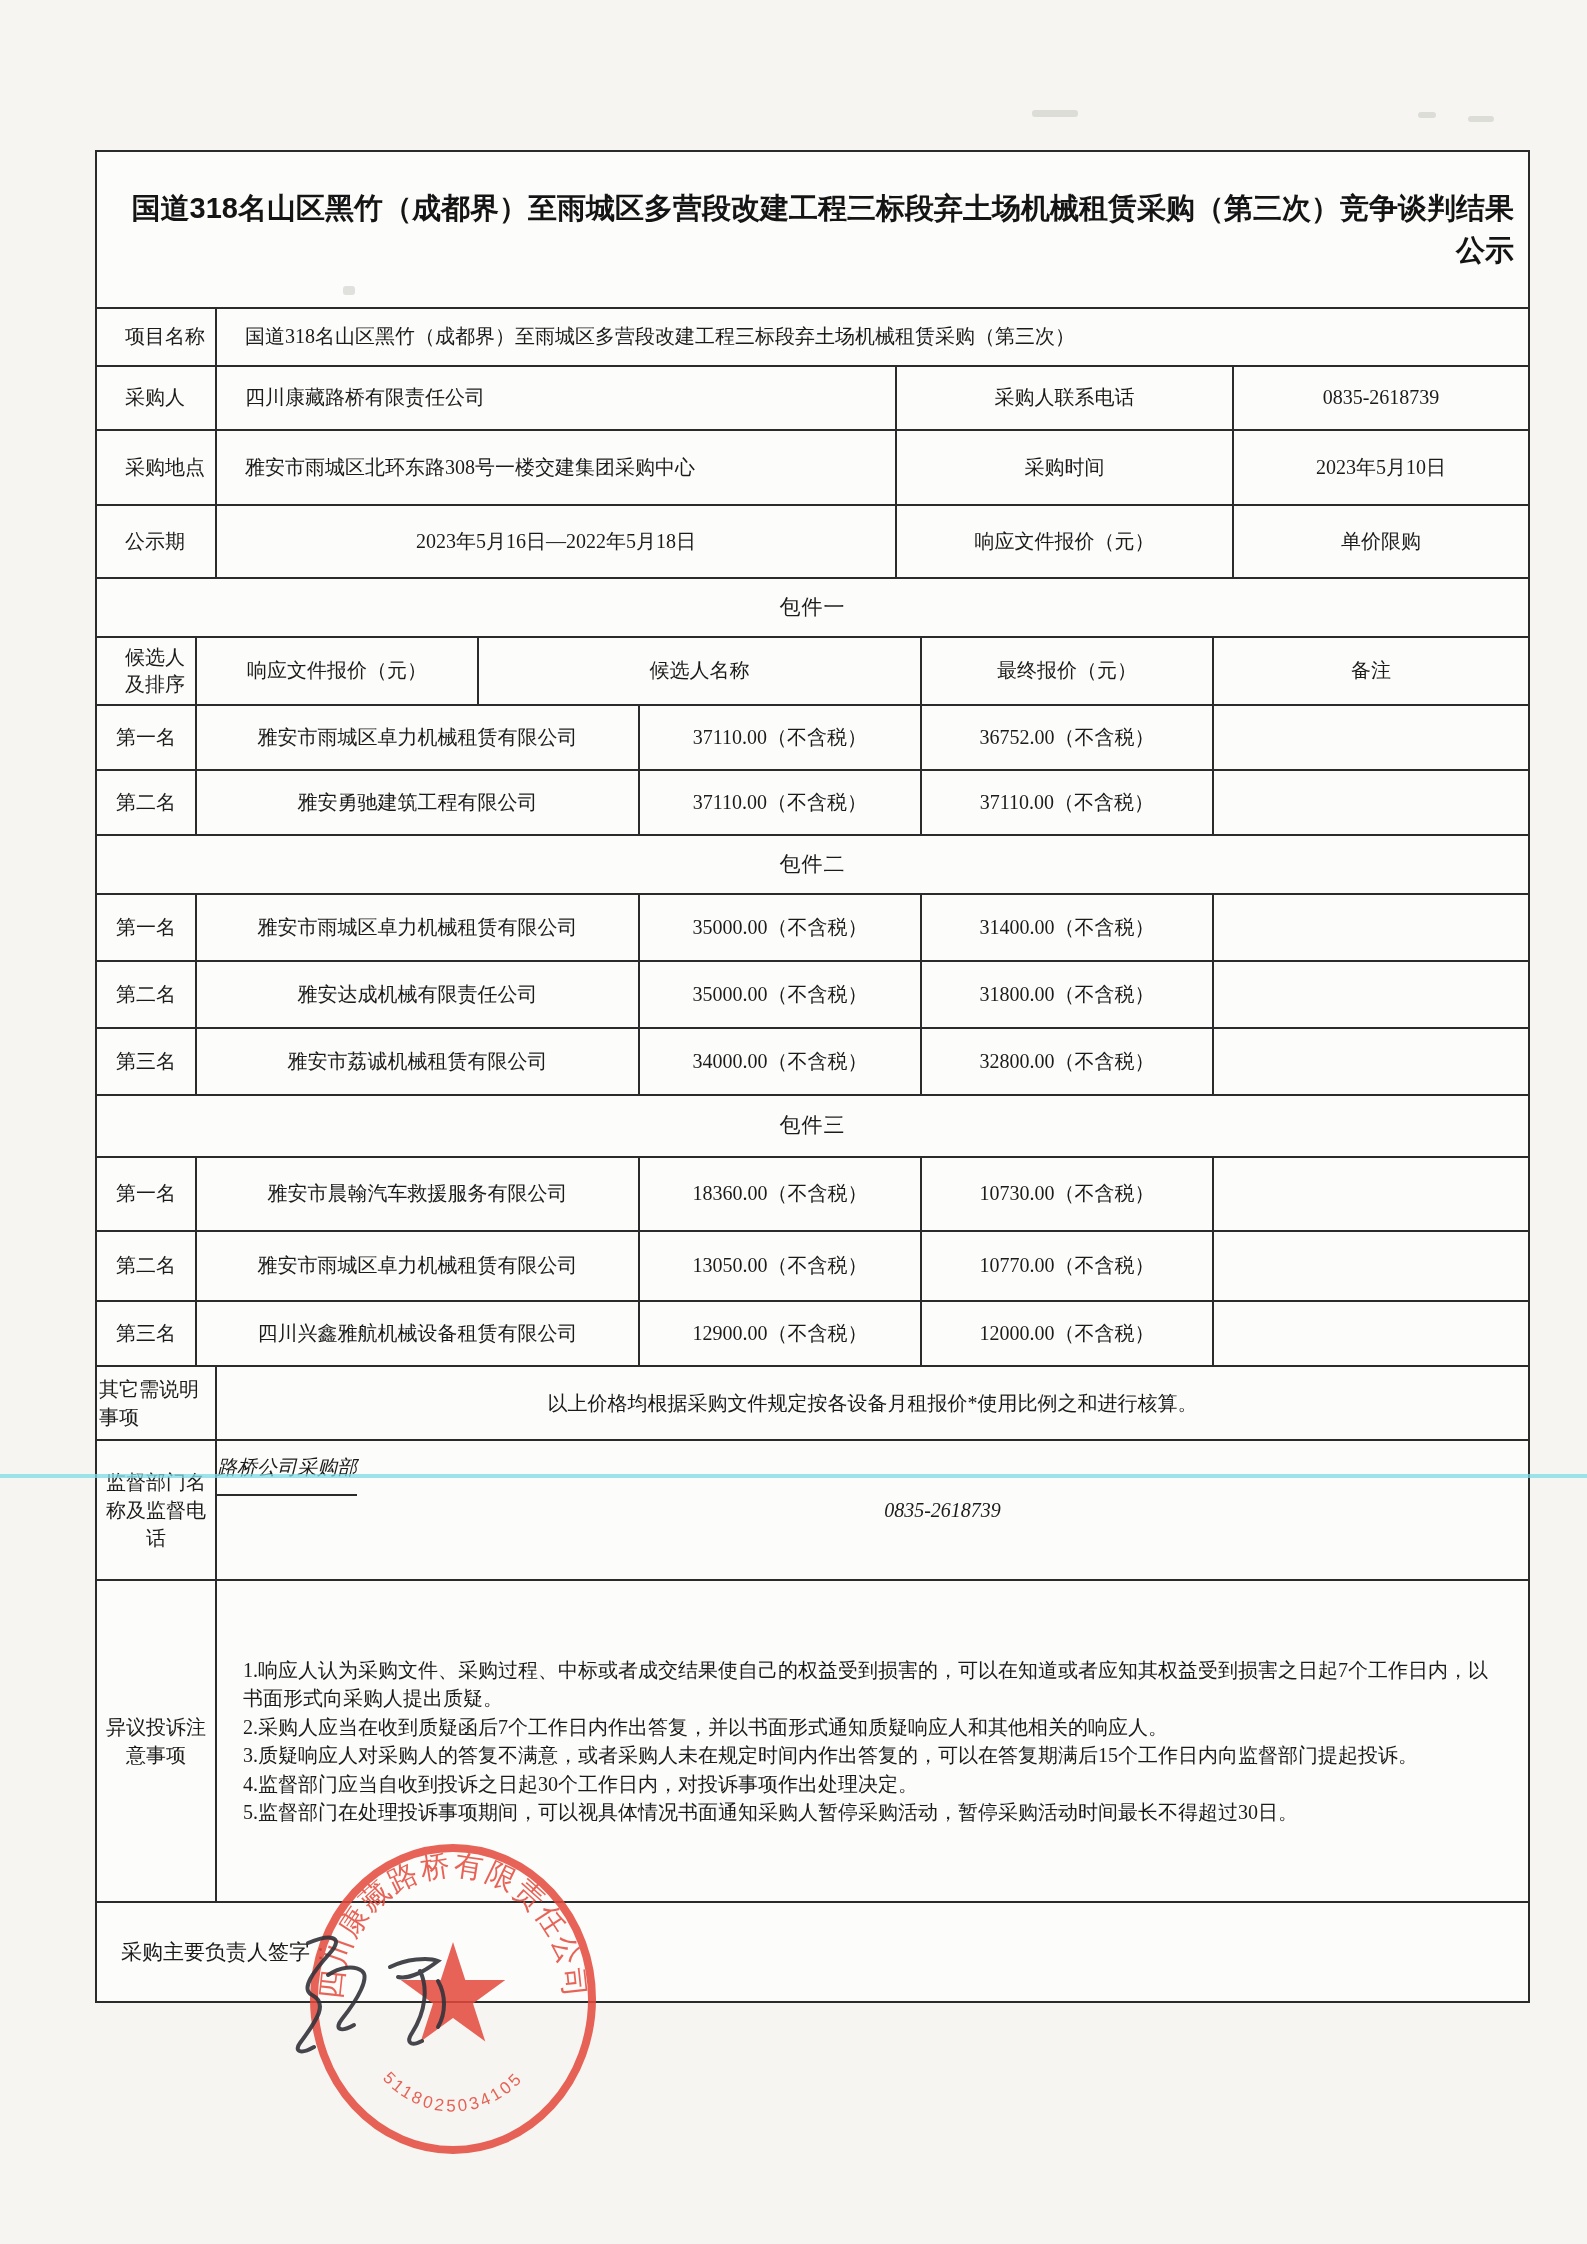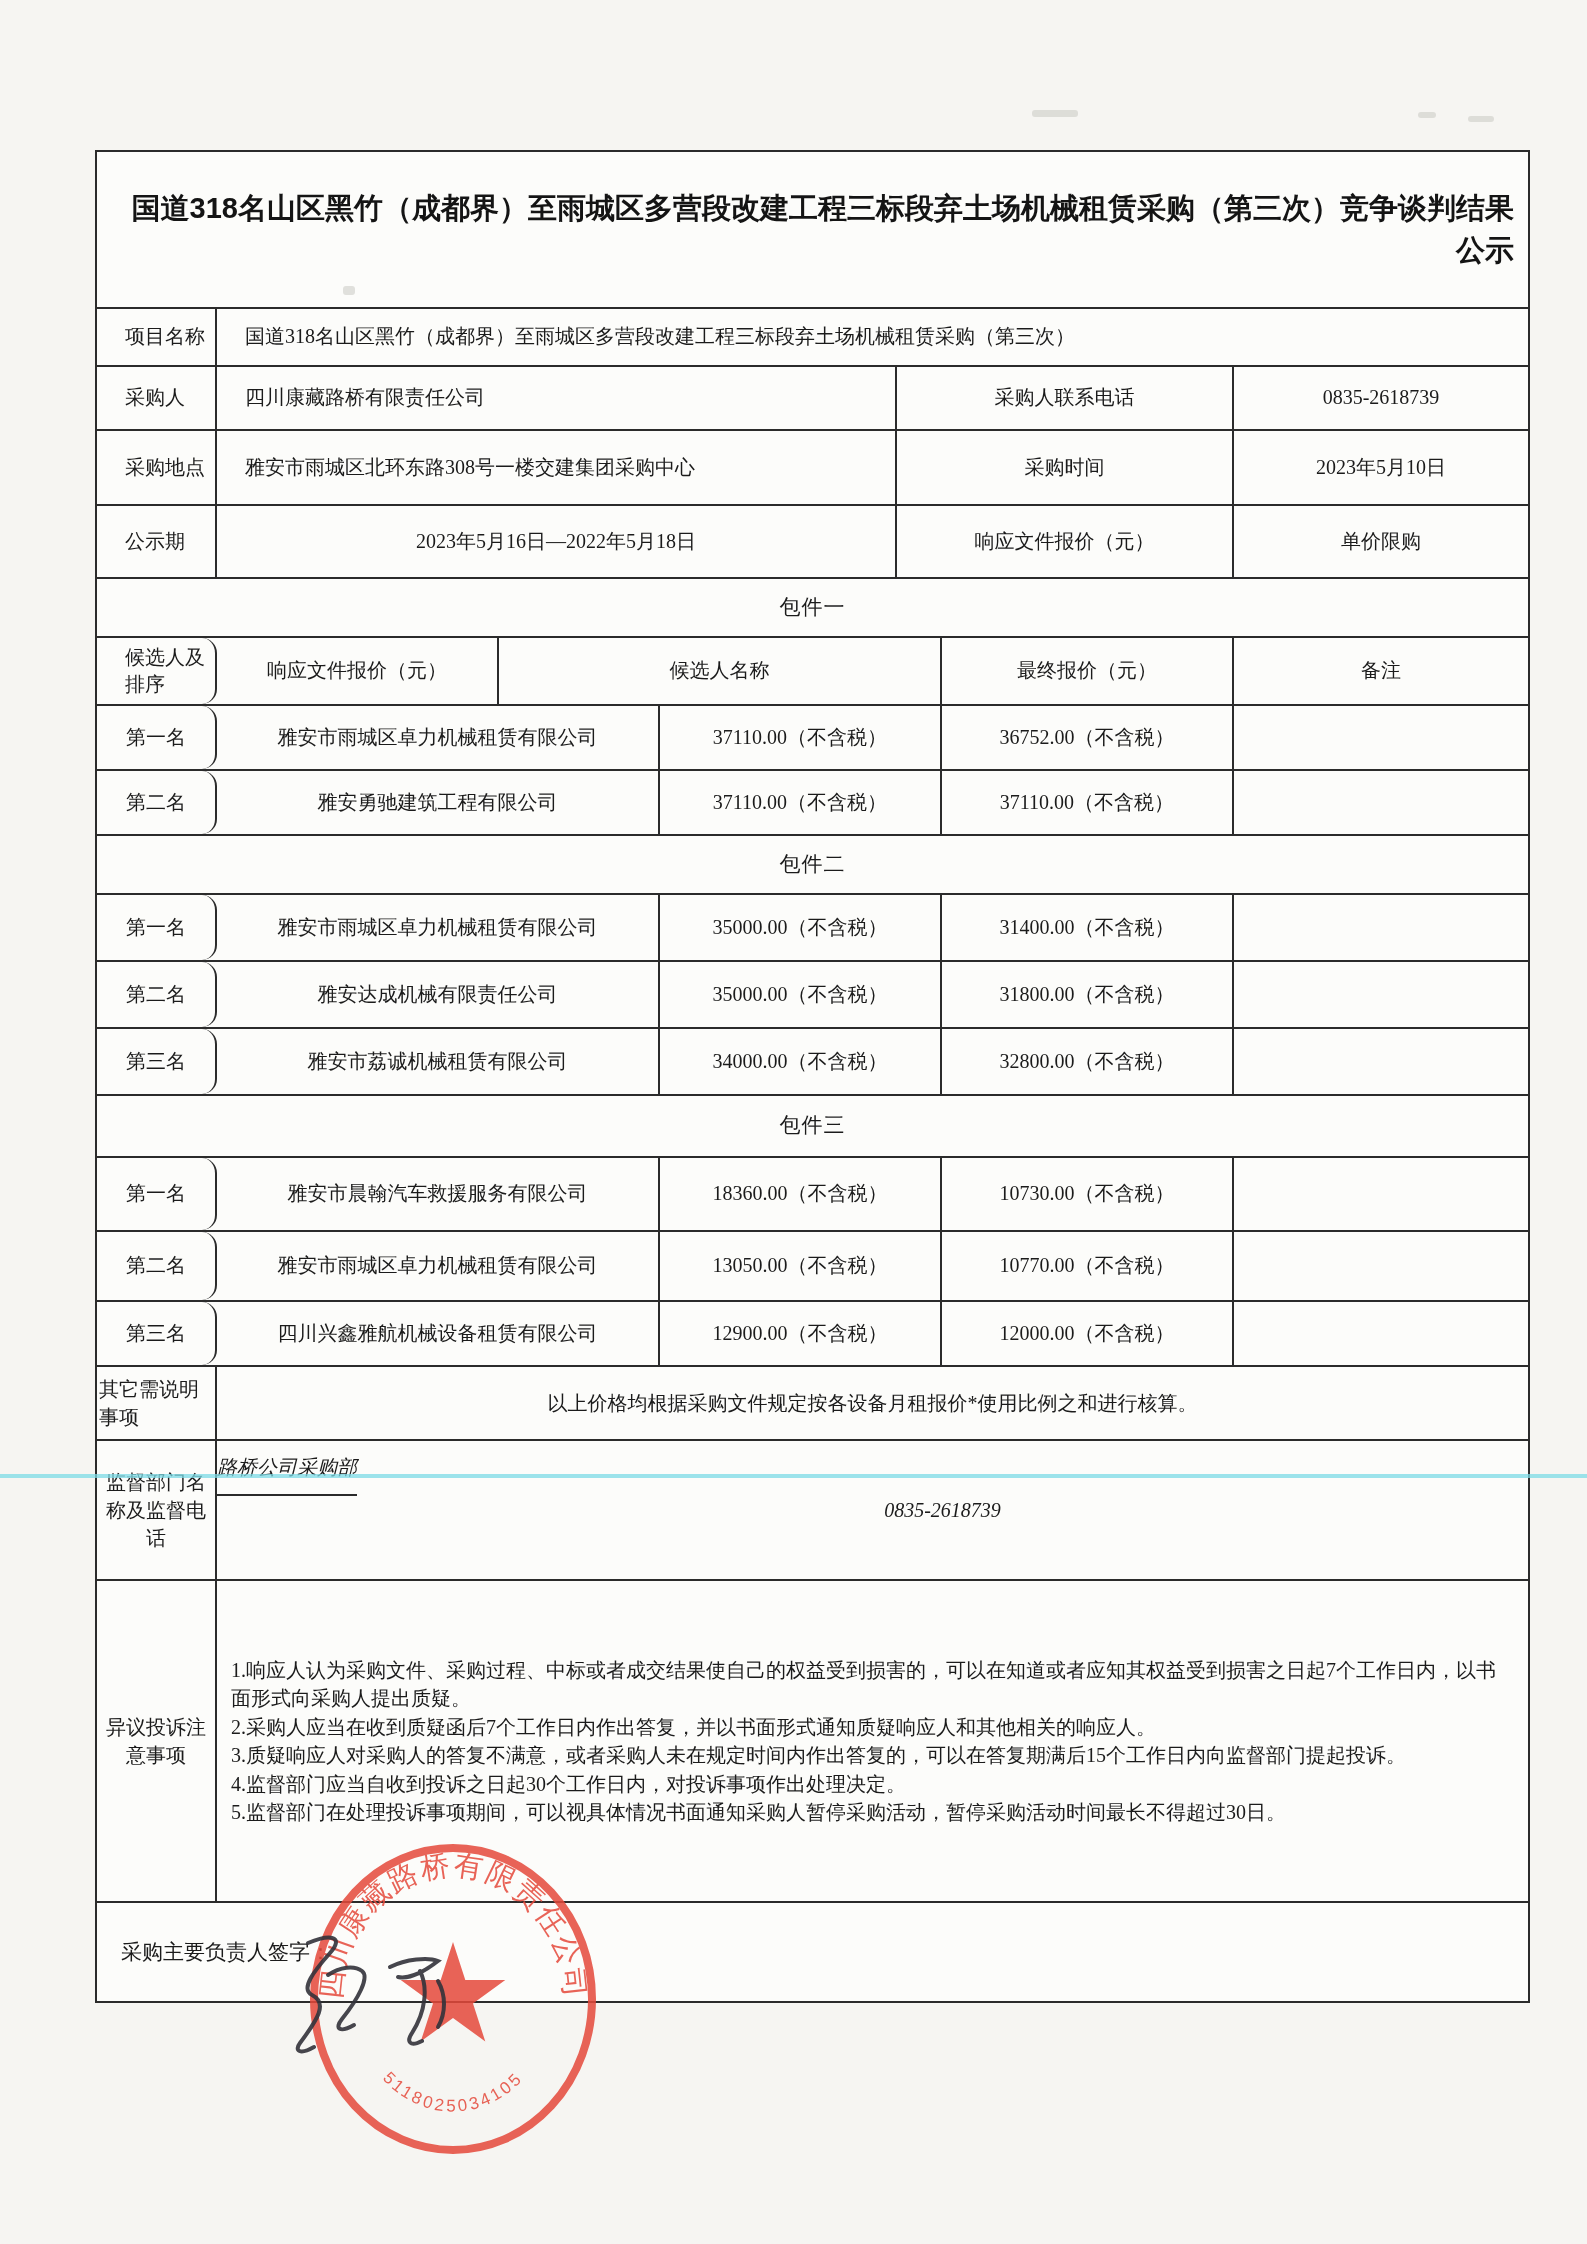--- a/index.html
+++ b/index.html
@@ -36,21 +36,21 @@
     padding:2px 8px;
     text-align:center;
   }
   .cell:last-child{border-right:none;text-align:right;}
   
   .ca{width:120px;flex:none;}
   .cb{width:680px;flex:none;}
   .cc{width:337px;flex:none;}
   .cd{flex:1;}
   
-  .k1{width:120px;flex:none;border-radius:15px;}
+  .k1{width:100px;flex:none;}
   .k2{width:443px;flex:none;}
   .k3{width:282px;flex:none;}
   .k4{width:292px;flex:none;}
   .k5{flex:1;}
   .left{justify-content:flex-start;text-align:left;padding-left:28px;}
   .label-wrap{padding:2px 2px;line-height:28px;}
   .title-cell{
     width:100%;
     display:flex;align-items:center;justify-content:center;
     font-family:"Liberation Sans","DejaVu Sans",sans-serif;
@@ -59,21 +59,21 @@
     padding:6px 14px;
   }
   .section-cell{width:100%;font-size:21px;letter-spacing:1px;}
   .sup-right{flex:1;display:flex;flex-direction:row;font-style:italic;}
   .sup-cell{
     display:flex;align-items:center;justify-content:center;
     font-size:20px;
   }
   .complaint-body{
     flex:1;display:flex;flex-direction:column;justify-content:center;
-    padding:10px 14px;font-size:20px;line-height:28.5px;text-align:left;
+    padding:10px 26px;font-size:20px;line-height:28.5px;text-align:left;
   }
   .complaint-body p{margin:0;}
   .sign-cell{width:100%;justify-content:flex-start;font-size:21px;padding-left:24px;}
   .scan-line{
     position:absolute;left:0;top:1474px;width:1587px;height:4px;
     background:var(--scan-line-cyan);opacity:.75;z-index:5;
   }
   .smudge{position:absolute;background:#c9c8c2;opacity:.55;border-radius:3px;z-index:1;}
   .stamp-wrap{position:absolute;left:303px;top:1839px;width:300px;height:320px;z-index:6;}
   .signature-wrap{position:absolute;left:270px;top:1915px;width:230px;height:160px;z-index:7;}

